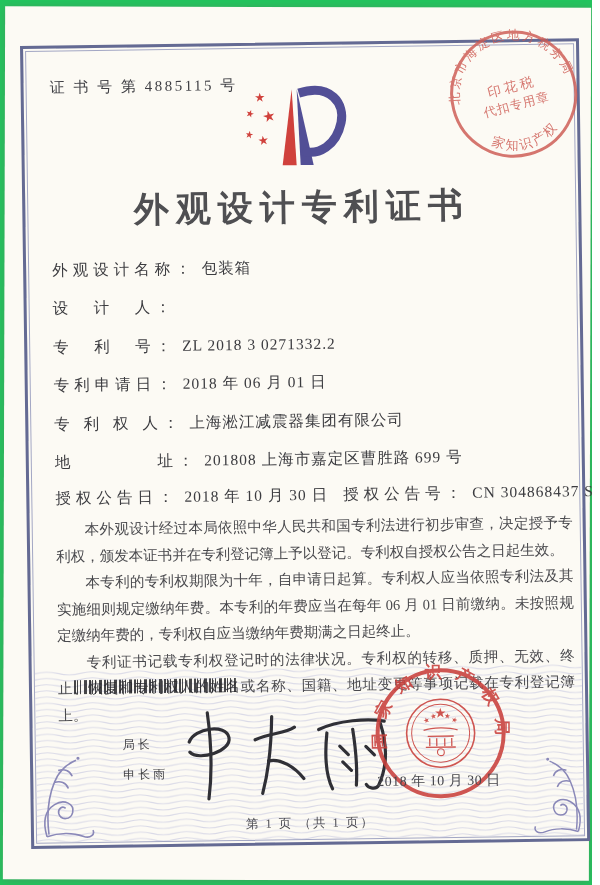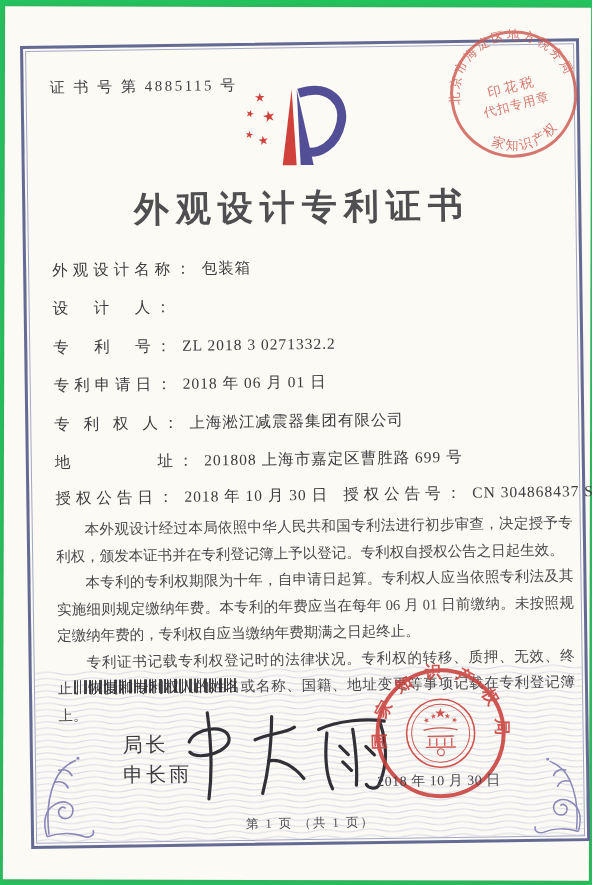--- a/index.html
+++ b/index.html
@@ -21,21 +21,21 @@
   .val{letter-spacing:1px;margin-left:6px;}
   .frow-split{width:512px;}
   .frow-right{position:absolute;left:288px;top:0;}
   .paras{position:absolute;left:26px;top:468px;width:517px;z-index:2;font-size:14.5px;
          line-height:26.5px;color:#4a4a4e;text-align:justify;}
   .paras p{margin:0;text-indent:2em;}
   .waves{position:absolute;left:3px;right:3px;bottom:3px;height:172px;z-index:1;}
   .barcode{position:absolute;left:42px;top:632px;width:162px;height:14px;z-index:2;opacity:.85;
     background:repeating-linear-gradient(90deg,#26262a 0 2px,transparent 2px 3px,#26262a 3px 4px,
       transparent 4px 6px,#26262a 6px 7px,transparent 7px 10px,#26262a 10px 13px,transparent 13px 15px);}
-  .sigblock{position:absolute;left:90px;top:682px;z-index:2;font-size:20px;letter-spacing:3px;
+  .sigblock{position:absolute;left:90px;top:682px;z-index:2;font-size:12px;letter-spacing:3px;
             line-height:30px;color:#3d3d42;}
   .signature{position:absolute;left:145px;top:656px;z-index:2;transform:rotate(-3deg);}
   .ornL{position:absolute;left:5px;top:704px;z-index:2;}
   .ornR{position:absolute;left:494px;top:712px;z-index:2;transform:scaleX(-1);}
   .stampTop{position:absolute;left:422px;top:-16px;z-index:3;opacity:.82;transform:rotate(-14deg);}
   .stampBottom{position:absolute;left:338px;top:620px;z-index:3;opacity:.88;}
   .sealdate{position:absolute;left:344px;top:729px;z-index:4;font-size:14px;letter-spacing:.5px;color:#46464c;}
   .footer{position:absolute;left:0;top:770px;width:100%;text-align:center;z-index:2;
           font-size:12.5px;letter-spacing:2px;color:#4b4b52;}
   svg text{font-family:"Liberation Serif","DejaVu Serif",serif;}

